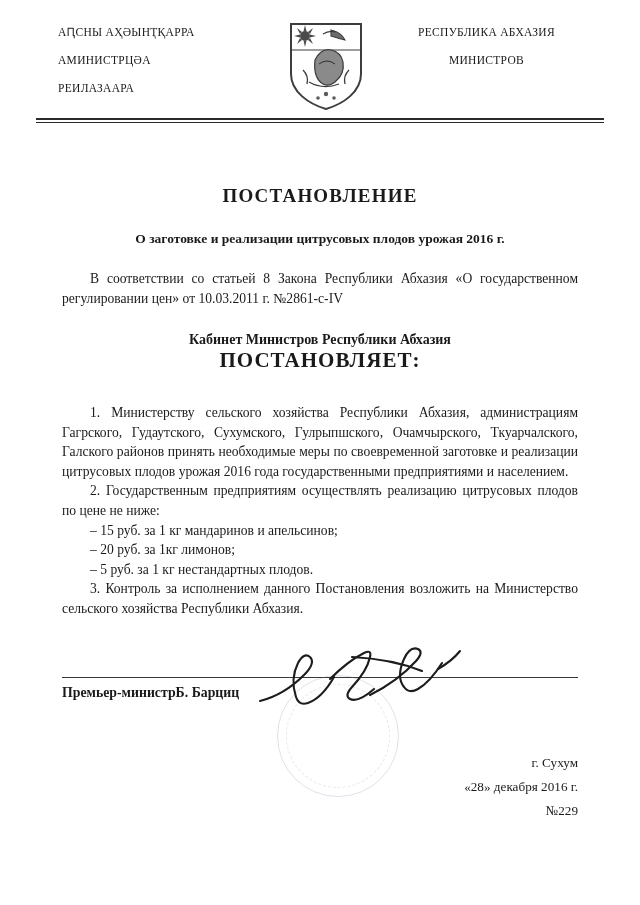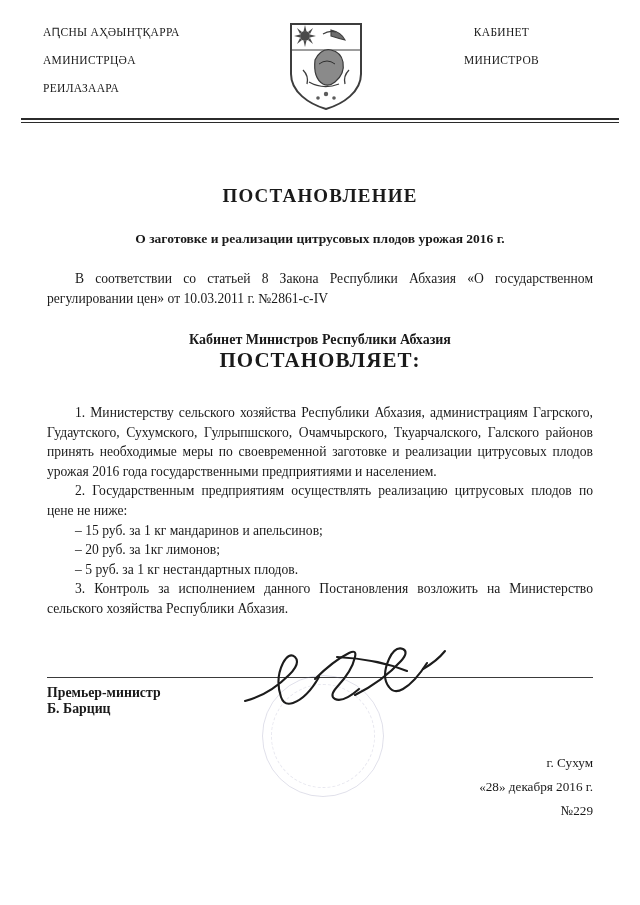--- a/index.html
+++ b/index.html
@@ -13,21 +13,21 @@
     font-family: "Liberation Serif", serif;
     color: #1a1a1a;
     position: relative;
     overflow: hidden;
   }
   .page {
     width: 640px;
     height: 706px;
     position: relative;
     box-sizing: border-box;
-    padding: 0 21px;
+    padding: 0 36px;
   }
 
   
   .header {
     display: flex;
     align-items: flex-start;
     justify-content: space-between;
     padding-top: 18px;
   }
   .header-col {
@@ -137,21 +137,20 @@
   }
   .sig-row {
     position: absolute;
     top: 20px;
     left: 0;
     right: 0;
     display: flex;
     justify-content: flex-start;
     font-size: 13.8px;
     font-weight: bold;
-    flex-direction: column;
   }
   .signature-mark {
     position: absolute;
     left: 190px;
     top: -26px;
     width: 260px;
     height: 80px;
     pointer-events: none;
   }
   .stamp {
@@ -220,21 +219,21 @@
         </g>
         <g fill="#5c5c5c">
           <circle cx="41" cy="74" r="2.2"></circle>
           <circle cx="33" cy="78" r="1.8"></circle>
           <circle cx="49" cy="78" r="1.8"></circle>
         </g>
       </svg>
     </div>
 
     <div class="header-col right">
-      <div>КАБИНЕТ</div>
+      <div>РЕСПУБЛИКА АБХАЗИЯ</div>
       <div>МИНИСТРОВ</div>
     </div>
   </div>
 
   <div class="rule-wrap">
     <div class="rule-thick"></div>
     <div class="rule-thin"></div>
   </div>
 
   <div class="doc-body">

